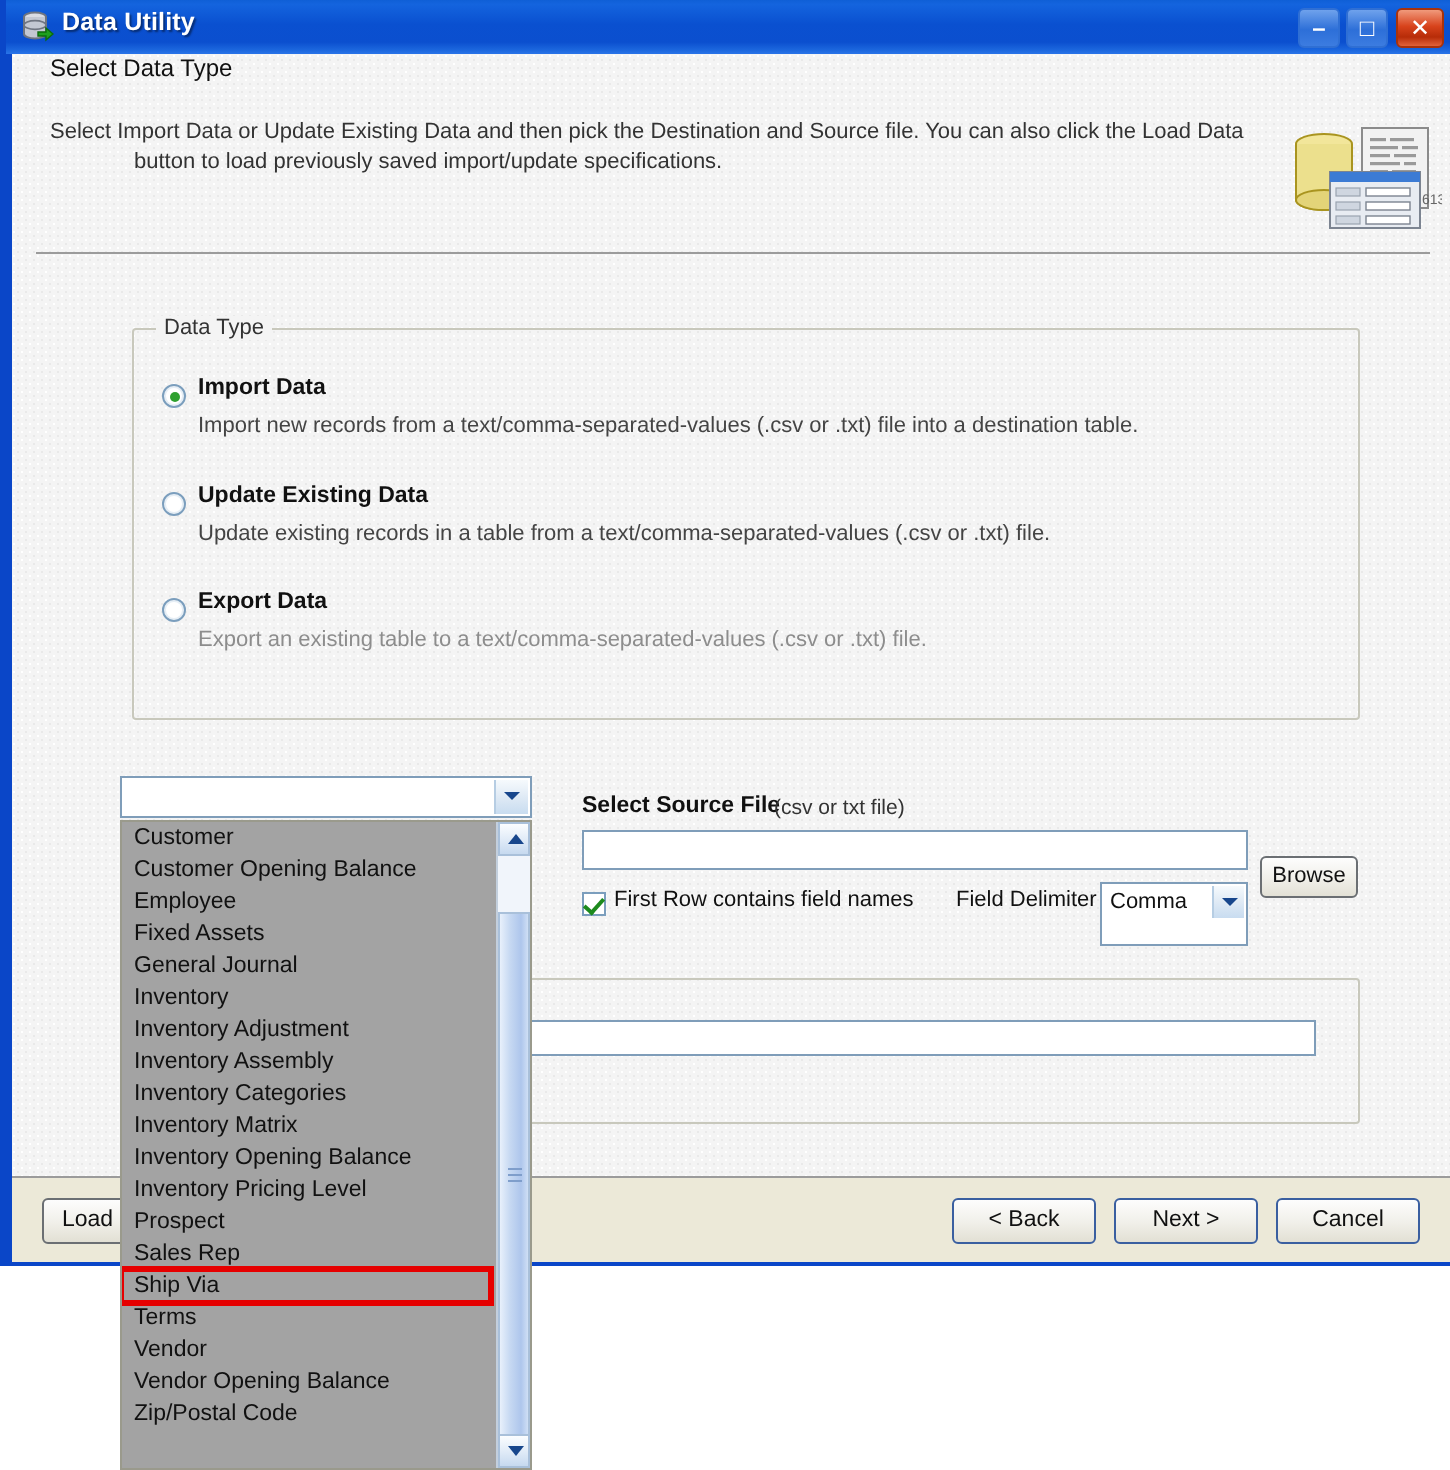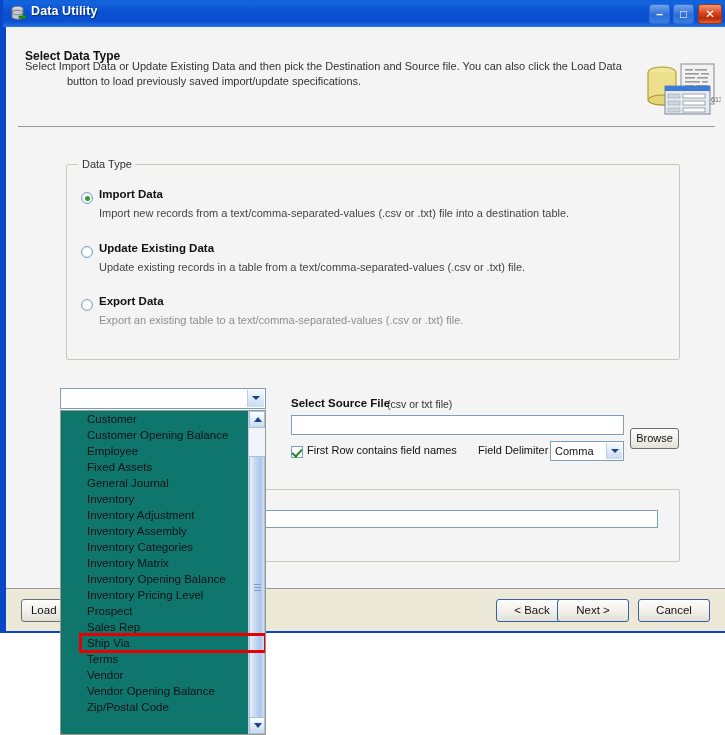--- a/index.html
+++ b/index.html
@@ -27,21 +27,21 @@
 
   
   #client{position:absolute;left:3px;top:27px;width:719px;height:603px;background:#f4f4f4;
           background-image:
             radial-gradient(circle at 1px 1px, #ffffff 0.6px, transparent 0.7px),
             radial-gradient(circle at 3px 3px, #e9e9e9 0.6px, transparent 0.7px);
           background-size:4px 4px,4px 4px;}
 
   
   #header{position:absolute;left:0;top:0;width:719px;height:73px;}
-  #hdr-title{position:absolute;left:19px;top:22px;font-size:12px;font-weight:bold;color:#111;}
+  #hdr-title{position:absolute;left:19px;top:0;font-size:12px;font-weight:normal;color:#111;}
   #hdr-line1{position:absolute;left:19px;top:33px;width:600px;font-size:11px;color:#333;}
   #hdr-line2{position:absolute;left:19px;top:48px;width:600px;font-size:11px;color:#333;padding-left:42px;}
   #hdr-divider{position:absolute;left:12px;top:99px;width:697px;height:1px;background:#9b9b9b;}
   #hdr-icon{position:absolute;left:637px;top:35px;width:78px;height:54px;}
 
   
   #gb-datatype{position:absolute;left:60px;top:137px;width:614px;height:196px;
                border:1px solid #c8c8bc;border-radius:2px;box-sizing:border-box;}
   #gb-datatype-label{position:absolute;left:72px;top:131px;padding:0 4px;background:#f4f4f4;
                      font-size:11px;color:#333;}
@@ -68,21 +68,21 @@
               border:1px solid #6b6f73;border-radius:3px;box-sizing:border-box;
               font-size:11px;line-height:19px;text-align:center;color:#111;cursor:pointer;margin-top:13px;}
 
   
   #chk-firstrow{position:absolute;left:285px;top:419px;width:12px;height:12px;background:#fff;
                 border:1px solid #7b9ebd;box-sizing:border-box;cursor:pointer;}
   #chk-firstrow::after{content:"";position:absolute;left:2px;top:0px;width:4px;height:8px;
                 border:solid #1d8a1d;border-width:0 2px 2px 0;transform:rotate(42deg);}
   #chk-label{position:absolute;left:301px;top:417px;font-size:11px;color:#111;}
   #lbl-delim{position:absolute;left:472px;top:417px;font-size:11px;color:#111;}
-  #sel-delim{position:absolute;left:544px;top:414px;width:74px;height:20px;background:#fff;
+  #sel-delim{position:absolute;left:544px;top:414px;width:74px;height:32px;background:#fff;
              border:1px solid #7f9db9;box-sizing:border-box;cursor:pointer;}
   #sel-delim .txt{position:absolute;left:4px;top:3px;font-size:11px;color:#111;}
   .ddbtn{position:absolute;right:1px;top:1px;width:16px;height:16px;
          background:linear-gradient(to bottom,#f6fafd,#dfeaf5 50%,#c8dcf0);
          border-left:1px solid #b6cde3;box-sizing:border-box;cursor:pointer;}
   .ddbtn::after{content:"";position:absolute;left:4px;top:6px;width:0;height:0;
          border-left:4px solid transparent;border-right:4px solid transparent;border-top:4px solid #17468c;}
 
   
   #gb-back{position:absolute;left:60px;top:462px;width:614px;height:73px;
@@ -90,30 +90,30 @@
   #gb-back-input{position:absolute;left:60px;top:483px;width:592px;height:18px;background:#fff;
            border:1px solid #7f9db9;box-sizing:border-box;}
 
   
   #bottombar{position:absolute;left:0;top:561px;width:719px;height:42px;
              background:#ece9d8;border-top:1px solid #9b9b9b;}
   .btn{position:absolute;top:10px;height:23px;background:linear-gradient(to bottom,#fdfdfd,#f1f0ea 52%,#e2e0d4);
        border:1px solid #3a5fa0;border-radius:3px;box-sizing:border-box;
        font-size:11.5px;line-height:21px;text-align:center;color:#111;cursor:pointer;}
   #btn-load{left:15px;width:73px;border:1px solid #6b6f73;}
-  #btn-back{left:470px;width:72px;margin-left:20px;}
+  #btn-back{left:470px;width:72px;}
   #btn-next{left:551px;width:72px;}
   #btn-cancel{left:632px;width:72px;}
 
   
   #combo{position:absolute;left:60px;top:388px;width:206px;height:21px;background:#fff;
          border:1px solid #7f9db9;box-sizing:border-box;z-index:40;}
   #combo .ddbtn{width:17px;height:17px;}
-  #dd-list{position:absolute;left:60px;top:410px;width:206px;height:325px;background:#0f766e;
-           border:1px solid #9a9a8c;box-sizing:border-box;z-index:50;overflow:hidden;padding-left:20px;}
+  #dd-list{position:absolute;left:60px;top:410px;width:206px;height:325px;background:#a3a3a3;
+           border:1px solid #9a9a8c;box-sizing:border-box;z-index:50;overflow:hidden;}
   .dd-item{position:relative;height:16px;line-height:16px;padding-left:6px;
            font-size:11.5px;color:#111;white-space:nowrap;cursor:pointer;}
   .dd-item.marked{outline:3px solid #e60000;outline-offset:-1px;z-index:3;
            width:184px;box-sizing:border-box;}
   
   #dd-sb{position:absolute;right:0;top:0;width:17px;height:323px;background:#f1f5fb;
          border-left:1px solid #c3cfdd;box-sizing:border-box;}
   .sb-arrow{position:absolute;left:0;width:16px;height:17px;
          background:linear-gradient(to bottom,#fbfdff,#dfeaf7 55%,#c6d9ef);
          border:1px solid #a9c0da;box-sizing:border-box;cursor:pointer;}

